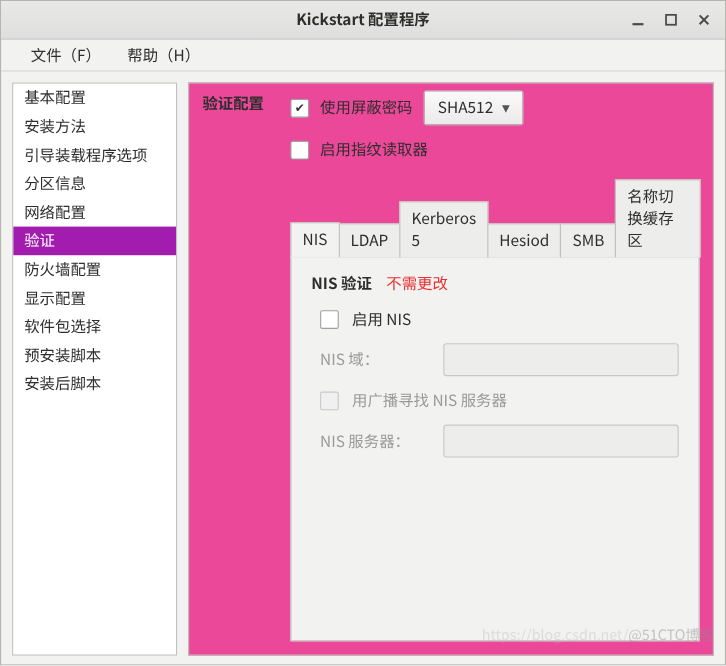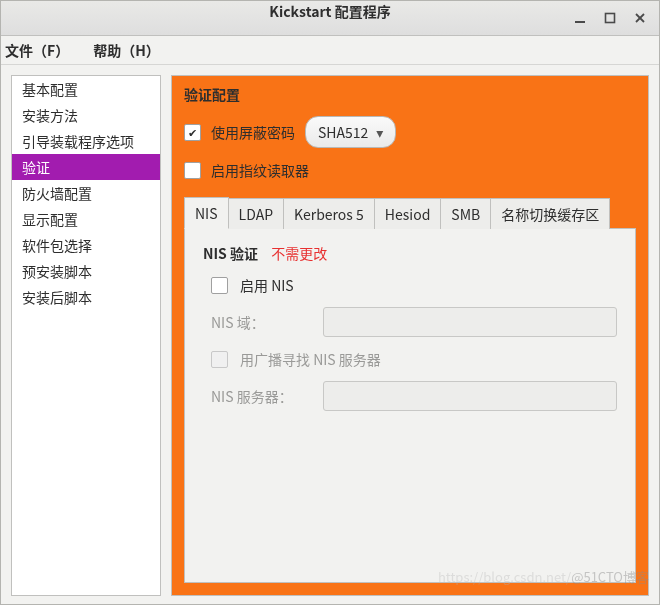--- a/index.html
+++ b/index.html
@@ -16,20 +16,21 @@
     border: 1px solid #b4b4b0;
     box-sizing: border-box;
     position: relative;
   }
   
   .titlebar {
     height: 34px;
     background: linear-gradient(#e9e9e7, #dedede);
     border-bottom: 1px solid #c0c0be;
     display: flex;
+    align-items: center;
     justify-content: center;
     position: relative;
   }
   .titlebar .title {
     font-weight: bold;
     color: #2e2e2e;
   }
   .winctl {
     position: absolute;
     right: 6px; top: 0;
@@ -43,24 +44,23 @@
     display: flex; align-items: center; justify-content: center;
     color: #4a4a4a;
     font-size: 14px;
     font-weight: bold;
   }
   
   .menubar {
     height: 28px;
     display: flex;
     align-items: center;
-    padding: 0 0;
+    padding: 0 23px;
     gap: 16px;
     border-bottom: 1px solid #d6d6d4;
-    font-weight: bold;
   }
   .menubar .menuitem {
     padding: 2px 4px;
   }
   
   .main {
     display: flex;
     height: calc(605px - 34px - 28px - 2px);
     padding: 10px;
     box-sizing: border-box;
@@ -77,24 +77,23 @@
     padding: 3px 10px;
     cursor: default;
   }
   .sideitem.selected {
     background: #a21caf;
     color: #fff;
   }
   .content {
     flex: 1;
     border: 1px solid #c0c0be;
-    background: #f97316;
+    background: #ec4899;
     box-sizing: border-box;
     display: flex;
-    flex-direction: column;
   }
   .content-head {
     padding: 8px 12px 6px 12px;
     font-weight: bold;
   }
   .content-body {
     padding: 0 12px 12px 12px;
     flex: 1;
     display: flex;
     flex-direction: column;
@@ -126,21 +125,21 @@
     color: #b0b0b0;
   }
   
   .select-btn {
     display: inline-flex;
     align-items: center;
     gap: 8px;
     padding: 5px 12px;
     background: linear-gradient(#fafafa, #eaeaea);
     border: 1px solid #b8b8b6;
-    border-radius: 13px;
+    border-radius: 3px;
   }
   .select-btn .caret {
     color: #555;
   }
   
   .tabs {
     margin-top: 10px;
     flex: 1;
     display: flex;
     flex-direction: column;
@@ -248,20 +247,22 @@
     <span class="menuitem">文件（F）</span>
     <span class="menuitem">帮助（H）</span>
   </div>
 
   <div class="main">
 
     <div class="sidebar">
       <div class="sideitem">基本配置</div>
       <div class="sideitem">安装方法</div>
       <div class="sideitem">引导装载程序选项</div>
+      <div class="sideitem">分区信息</div>
+      <div class="sideitem">网络配置</div>
       <div class="sideitem selected">验证</div>
       <div class="sideitem">防火墙配置</div>
       <div class="sideitem">显示配置</div>
       <div class="sideitem">软件包选择</div>
       <div class="sideitem">预安装脚本</div>
       <div class="sideitem">安装后脚本</div>
     </div>
 
     <div class="content">
       <div class="content-head">验证配置</div>

